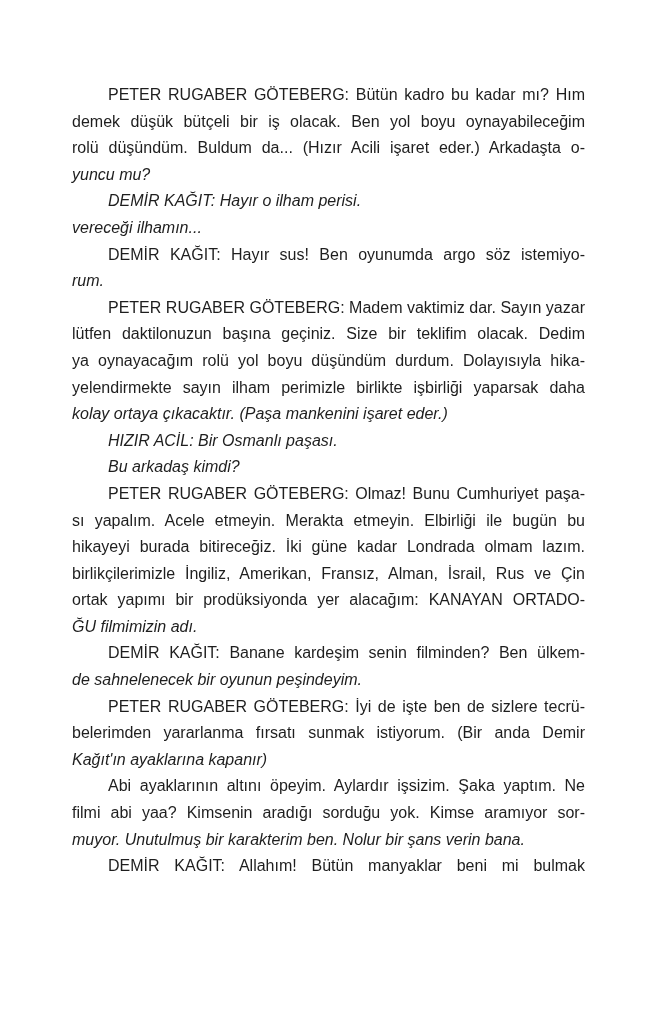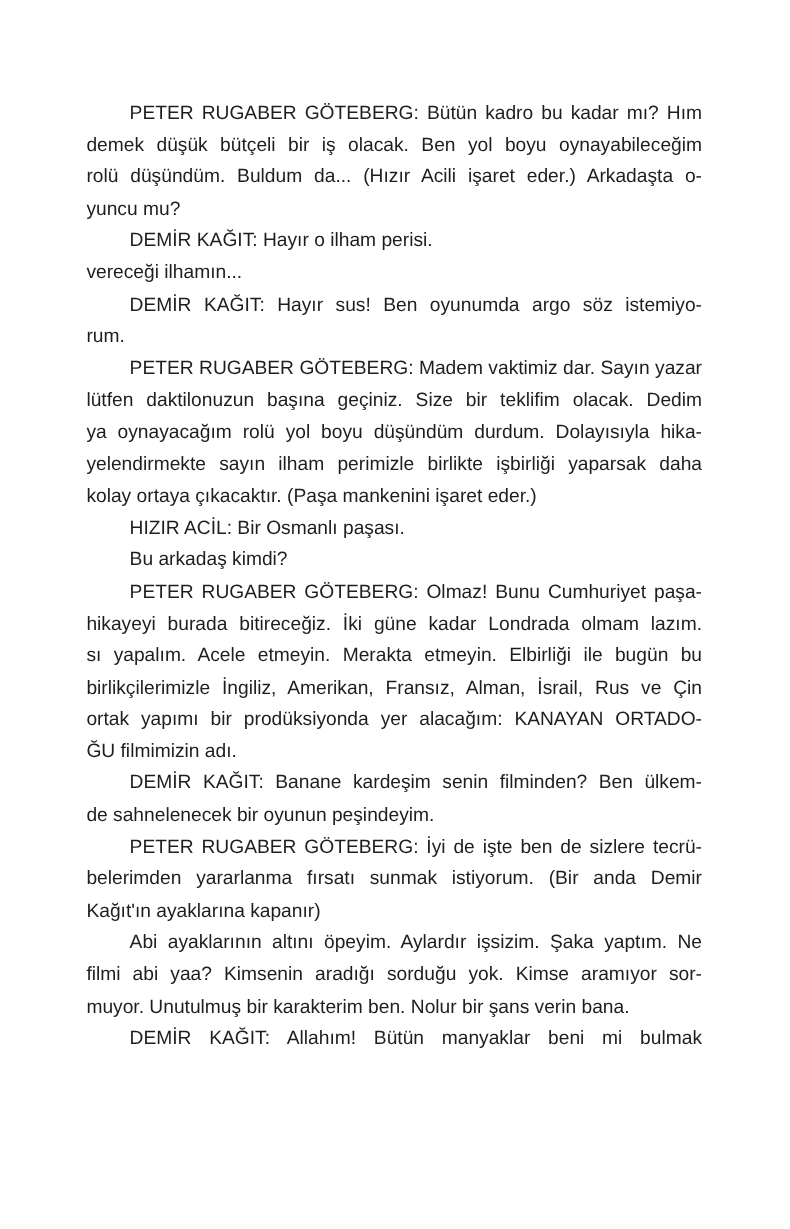--- a/index.html
+++ b/index.html
@@ -26,20 +26,21 @@
   }
   .line {
     text-align: justify;
     text-align-last: justify;
   }
   .line.first {
     text-indent: 36px;
   }
   .line.last {
     text-align-last: left;
+    font-style: italic;
   }
   .page-number {
     position: absolute;
     left: 78px;
     top: 944px;
     color: #1e1e1e;
     font-size: 23px;
     line-height: 24px;
   }
 </style>
@@ -57,22 +58,22 @@
       <div class="line first">DEMİR KAĞIT:  Hayır sus! Ben oyunumda argo söz istemiyo-</div>
       <div class="line last">rum.</div>
       <div class="line first">PETER RUGABER GÖTEBERG: Madem vaktimiz dar. Sayın yazar</div>
       <div class="line">lütfen daktilonuzun başına geçiniz. Size bir teklifim olacak. Dedim</div>
       <div class="line">ya oynayacağım rolü yol boyu düşündüm durdum. Dolayısıyla hika-</div>
       <div class="line">yelendirmekte sayın ilham perimizle birlikte işbirliği yaparsak daha</div>
       <div class="line last">kolay ortaya çıkacaktır. (Paşa mankenini işaret eder.)</div>
       <div class="line first last">HIZIR ACİL:  Bir Osmanlı paşası.</div>
       <div class="line first last">Bu arkadaş kimdi?</div>
       <div class="line first">PETER RUGABER GÖTEBERG: Olmaz! Bunu Cumhuriyet paşa-</div>
+      <div class="line">sı yapalım. Acele etmeyin. Merakta etmeyin. Elbirliği ile bugün bu</div>
       <div class="line">hikayeyi burada bitireceğiz. İki güne kadar Londrada olmam lazım.</div>
-      <div class="line">sı yapalım. Acele etmeyin. Merakta etmeyin. Elbirliği ile bugün bu</div>
       <div class="line">birlikçilerimizle İngiliz, Amerikan, Fransız, Alman, İsrail, Rus ve Çin</div>
       <div class="line">ortak yapımı bir prodüksiyonda yer alacağım: KANAYAN ORTADO-</div>
       <div class="line last">ĞU filmimizin adı.</div>
       <div class="line first">DEMİR KAĞIT: Banane kardeşim senin filminden? Ben ülkem-</div>
       <div class="line last">de sahnelenecek bir oyunun peşindeyim.</div>
       <div class="line first">PETER RUGABER GÖTEBERG: İyi de işte ben de sizlere tecrü-</div>
       <div class="line">belerimden yararlanma fırsatı sunmak istiyorum. (Bir anda Demir</div>
       <div class="line last">Kağıt'ın ayaklarına kapanır)</div>
       <div class="line first">Abi ayaklarının altını öpeyim. Aylardır işsizim. Şaka yaptım. Ne</div>
       <div class="line">filmi abi yaa? Kimsenin aradığı sorduğu yok. Kimse aramıyor sor-</div>

